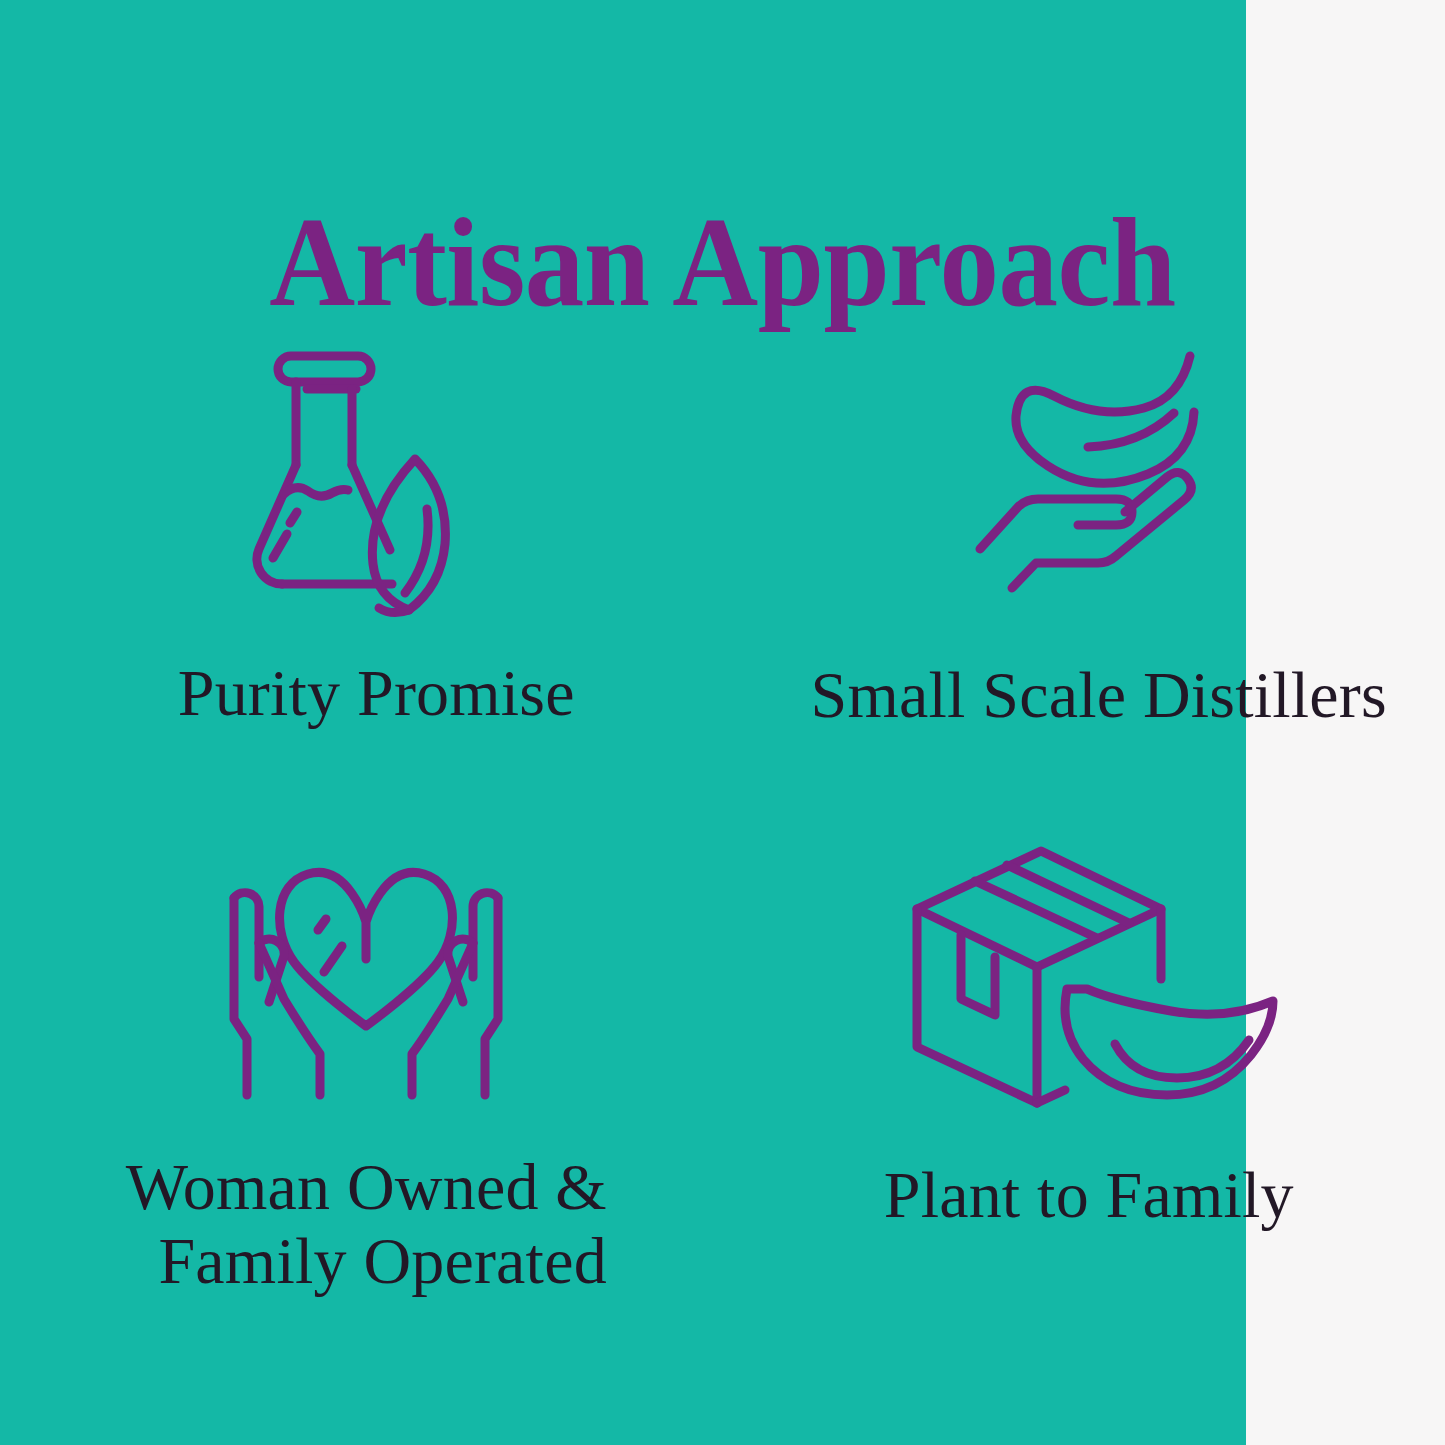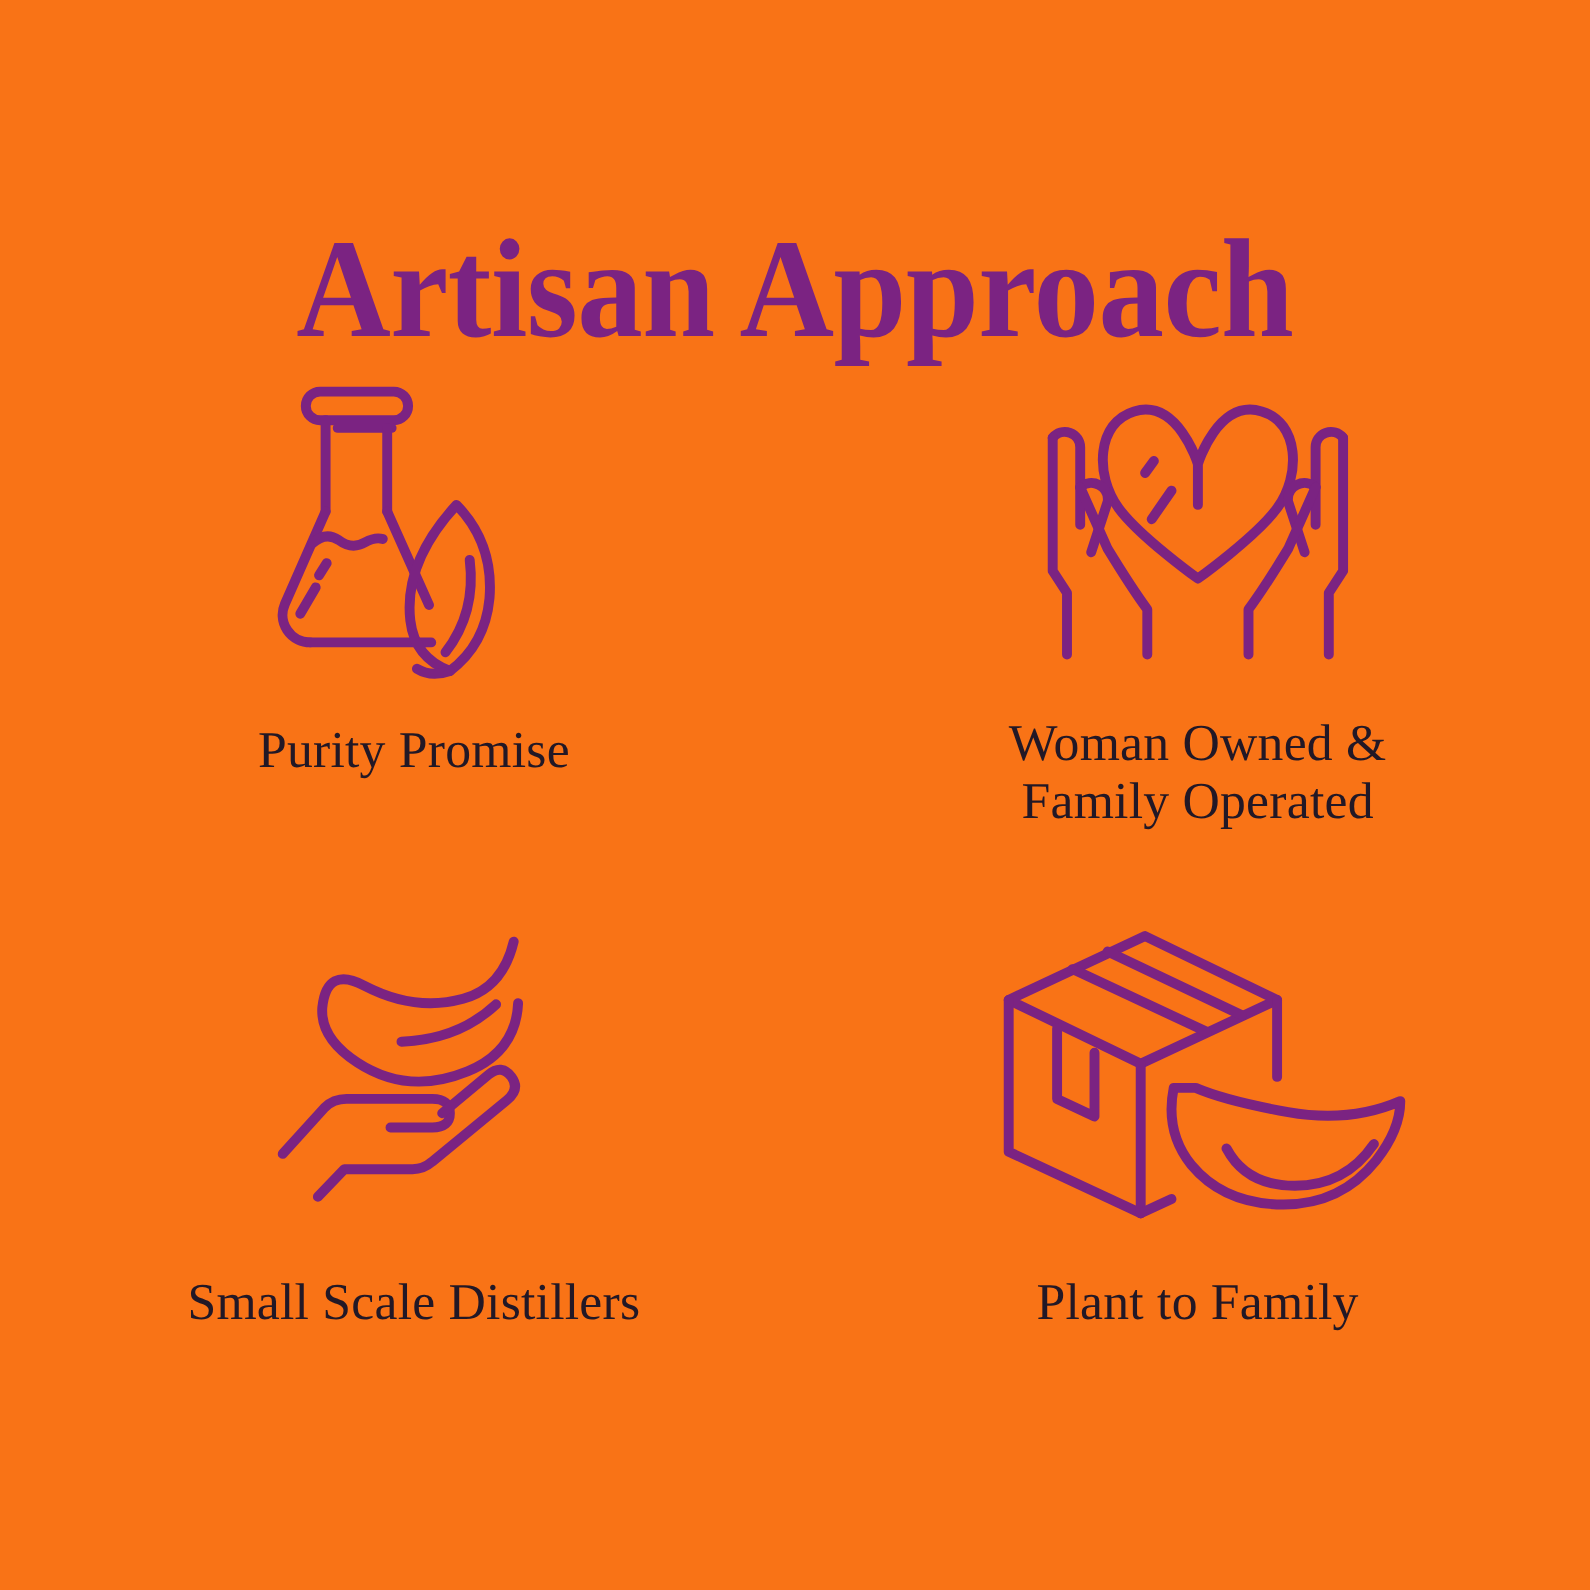--- a/index.html
+++ b/index.html
@@ -10,23 +10,23 @@
   body {
     width: 1445px;
     height: 1445px;
     background: #F7F6F6;
     font-family: "Liberation Serif", "DejaVu Serif", serif;
     overflow: hidden;
   }
 
   #page {
     position: relative;
-    width: 1445px;
+    width: 1246px;
     height: 1445px;
-    background: #f97316;
+    background: #14b8a6;
     box-sizing: border-box;
   }
 
   
   #heading {
     position: absolute;
     top: 112px;
     left: 0;
     width: 1445px;
     text-align: center;
@@ -69,25 +69,25 @@
   }
   .feature.row2 .icon-wrap { height: 290px; }
 
   .feature svg {
     display: block;
     overflow: visible;
   }
 
   .feature .caption {
     margin-top: 26px;
-    text-align: center;
+    text-align: right;
     color: #221826;
     font-family: "Liberation Serif", "DejaVu Serif", serif;
     font-weight: normal;
-    font-size: 47px;
+    font-size: 66px;
     line-height: 1.12;
     letter-spacing: 0.2px;
     white-space: pre-line;
   }
   .feature.f2 .caption { margin-top: 20px; }
   .feature.row2 .caption { margin-top: 38px; }
 
   
   .f1 { padding-left: 30px; }
   .f2 { padding-left: 10px; }
@@ -135,20 +135,48 @@
           <path class="stroke" d="M36 197 l-14 24"></path>
 
           <path class="stroke" d="M164 122 q-48 52 -42 105 q4 34 36 46 q32 -24 36 -66 q4 -50 -30 -85 z"></path>
 
           <path class="stroke" d="M158 273 q-17 6 -30 -2"></path>
 
           <path class="stroke" d="M176 172 q6 48 -22 84"></path>
         </svg>
       </div>
       <div class="caption">Purity Promise</div>
+    </div>
+
+    <div class="feature f3 row2">
+      <div class="icon-wrap">
+        <svg width="262" height="262" viewBox="0 0 262 262">
+
+          <path class="stroke" d="M222 12
+                                   q-10 42 -46 52
+                                   q-44 12 -90 -12
+                                   q-34 -18 -38 20
+                                   q-2 28 32 50
+                                   q46 30 100 8
+                                   q44 -18 46 -62"></path>
+
+          <path class="stroke" d="M120 103 q52 -2 86 -34"></path>
+
+          <path class="stroke" d="M12 205
+                                   l38 -42
+                                   q8 -8 20 -8
+                                   h78
+                                   q16 0 16 13
+                                   q0 13 -16 13
+                                   h-38"></path>
+
+          <path class="stroke" d="M44 244 l24 -25 h62 q10 0 18 -7 l68 -56 q12 -10 4 -21 q-9 -12 -21 -2 l-42 35"></path>
+        </svg>
+      </div>
+      <div class="caption">Small Scale Distillers</div>
     </div>
 
     <div class="feature f2 row1">
       <div class="icon-wrap">
         <svg width="300" height="252" viewBox="0 0 300 252">
 
           <path class="stroke" d="M150 105
                                    C150 105 150 68 150 68
                                    C150 68 132 8 92 20
                                    C58 30 56 78 78 108
@@ -168,48 +196,20 @@
           <path class="stroke" d="M282 44 a14 14 0 0 0 -25 9 V123"></path>
           <path class="stroke" d="M282 44 V165 l-13 20 V241"></path>
           <path class="stroke" d="M257 89 a15 15 0 0 0 -25 13 L247 148"></path>
           <path class="stroke" d="M257 89 L232 145 q-22 36 -36 55 V241"></path>
         </svg>
       </div>
       <div class="caption">Woman Owned &amp;
 Family Operated</div>
     </div>
 
-    <div class="feature f3 row2">
-      <div class="icon-wrap">
-        <svg width="262" height="262" viewBox="0 0 262 262">
-
-          <path class="stroke" d="M222 12
-                                   q-10 42 -46 52
-                                   q-44 12 -90 -12
-                                   q-34 -18 -38 20
-                                   q-2 28 32 50
-                                   q46 30 100 8
-                                   q44 -18 46 -62"></path>
-
-          <path class="stroke" d="M120 103 q52 -2 86 -34"></path>
-
-          <path class="stroke" d="M12 205
-                                   l38 -42
-                                   q8 -8 20 -8
-                                   h78
-                                   q16 0 16 13
-                                   q0 13 -16 13
-                                   h-38"></path>
-
-          <path class="stroke" d="M44 244 l24 -25 h62 q10 0 18 -7 l68 -56 q12 -10 4 -21 q-9 -12 -21 -2 l-42 35"></path>
-        </svg>
-      </div>
-      <div class="caption">Small Scale Distillers</div>
-    </div>
-
     <div class="feature f4 row2">
       <div class="icon-wrap">
         <svg width="400" height="272" viewBox="0 0 400 272">
 
           <path class="stroke" d="M28 70 L152 12 L272 70 L148 128 Z"></path>
 
           <path class="stroke" d="M86 42 L208 99"></path>
           <path class="stroke" d="M118 26 L240 84"></path>
 
           <path class="stroke" d="M28 70 V208 L148 264"></path>

